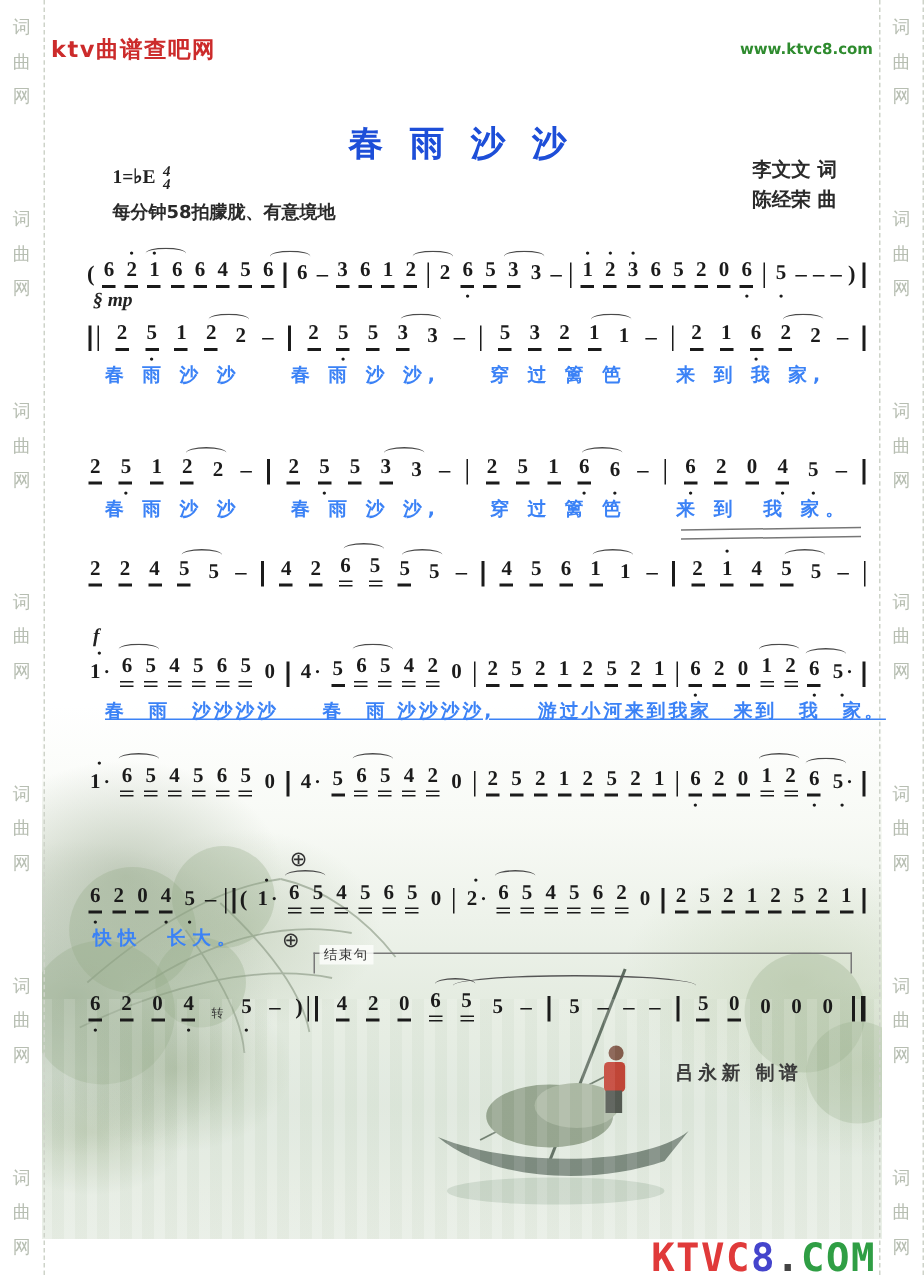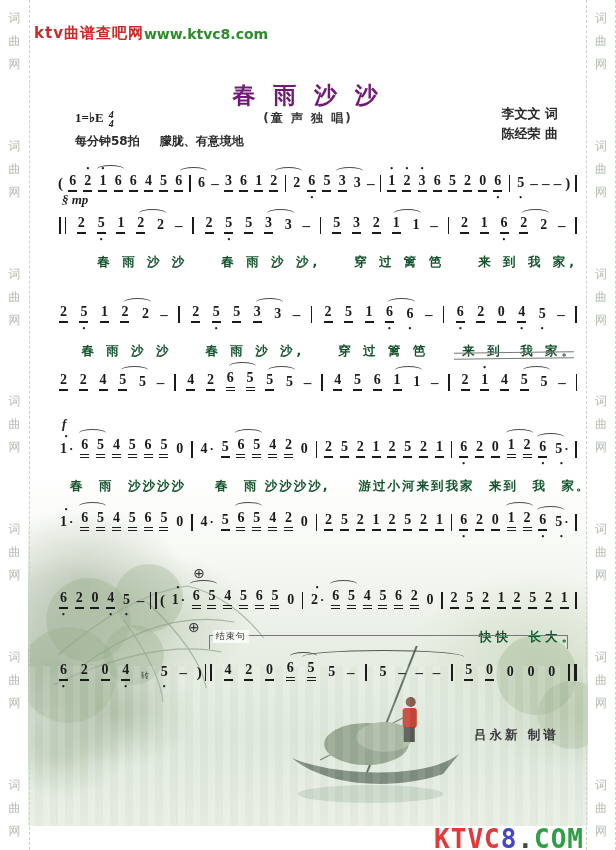--- a/index.html
+++ b/index.html
@@ -7,36 +7,36 @@
         font-family:"DejaVu Sans",sans-serif;}
   
   .margin-col{position:absolute;top:0;bottom:0;width:30px;display:flex;flex-direction:column;
               justify-content:space-between;align-items:center;padding:10px 0;box-sizing:border-box;
               color:#b7beb2;font-size:12px;z-index:5;}
   .margin-col.left{left:0;border-right:1px dashed #ced3c9;}
   .margin-col.right{right:0;border-left:1px dashed #ced3c9;border-right:1px dashed #ced3c9;}
   .mgroup{display:flex;flex-direction:column;align-items:center;gap:6px;}
   
   .sheet{position:absolute;left:30px;right:30px;top:0;bottom:0;}
-  .header{position:absolute;top:24px;left:4px;right:4px;display:flex;align-items:center;}
+  .header{position:absolute;top:24px;left:4px;right:4px;display:flex;justify-content:space-between;align-items:center;}
   .site{color:#cc2b2b;font-weight:700;font-size:15px;letter-spacing:1px;cursor:pointer;}
-  .url{color:#2e8b2e;font-weight:700;font-size:14px;cursor:pointer;}
+  .url{color:#2e8b2e;font-weight:700;font-size:10px;cursor:pointer;}
   .title{position:absolute;top:80px;left:0;right:0;text-align:center;
-         font:700 23px "Liberation Serif",serif;color:#701a75;letter-spacing:6px;}
+         font:700 23px "Liberation Serif",serif;color:#1d4ed8;letter-spacing:6px;}
   .subtitle{position:absolute;top:110px;left:0;right:0;text-align:center;
             font:700 12px "DejaVu Sans",sans-serif;color:#333;letter-spacing:2px;}
   .keysig{position:absolute;top:110px;left:45px;font:700 13px "Liberation Serif",serif;color:#222;}
   .meter{display:inline-flex;flex-direction:column;font-size:10px;line-height:9px;font-weight:700;
          vertical-align:middle;margin-left:5px;text-align:center;}
   .tempo{position:absolute;top:133px;left:45px;font:700 12px "DejaVu Sans",sans-serif;color:#2a2a2a;}
-  .tempo span + span{margin-left:20px;}
+  .tempo span + span{margin-left:0;}
   .credits{position:absolute;top:104px;right:28px;font:700 13px "DejaVu Sans",sans-serif;color:#2a2a2a;
            line-height:20px;text-align:left;}
-  .transcriber{position:absolute;top:727px;left:420px;font:700 12.5px "DejaVu Sans",sans-serif;
-               color:#3a3a3a;letter-spacing:3px;z-index:8;margin-left:24px;}
+  .transcriber{position:absolute;top:707px;left:420px;font:700 12.5px "DejaVu Sans",sans-serif;
+               color:#3a3a3a;letter-spacing:3px;z-index:8;}
   
   #score{position:absolute;left:28px;right:8px;top:0;height:760px;z-index:7;}
   .line{position:absolute;left:0;right:0;height:58px;}
   .line:nth-child(1){top:166px;}
   .line:nth-child(2){top:208px;}
   .line:nth-child(3){top:297px;}
   .line:nth-child(4){top:365px;}
   .line:nth-child(5){top:432px;}
   .line:nth-child(6){top:505px;}
   .line:nth-child(7){top:583px;}
@@ -49,23 +49,23 @@
   .hd{position:absolute;top:-7px;left:0;width:100%;text-align:center;font-size:8px;line-height:6px;color:#1b1b1b;}
   .ld{position:absolute;bottom:-9px;left:0;width:100%;text-align:center;font-size:8px;line-height:6px;color:#1b1b1b;}
   .ad{font-size:13px;margin-left:1px;}
   .tkarc{position:absolute;top:-8px;left:-16px;width:27px;height:7px;border-top:1.5px solid #4a4a4a;
          border-radius:55% 55% 0 0;}
   .sym{font:700 15px "Liberation Serif",serif;color:#1b1b1b;}
   .bar{display:inline-block;width:1.5px;height:17px;background:#1b1b1b;margin:0 1px;}
   .bar.thick{width:3.5px;}
   .dbar{display:inline-flex;gap:2px;align-items:flex-end;}
   .ssup{font-size:8px;vertical-align:8px;color:#333;padding:0;}
-  .lyr{margin-top:20px;font:700 12.5px "DejaVu Sans",sans-serif;color:#14532d;
-       letter-spacing:4px;white-space:pre;padding-left:12px;text-align:right;}
-  .line:nth-child(5) .lyr,.line:nth-child(6) .lyr{letter-spacing:2px;}
+  .lyr{margin-top:8px;font:700 12.5px "DejaVu Sans",sans-serif;color:#3b82f6;
+       letter-spacing:4px;white-space:pre;padding-left:12px;}
+  .line:nth-child(5) .lyr,.line:nth-child(6) .lyr{letter-spacing:2px;text-decoration:underline;}
   .line:nth-child(7) .lyr{padding-left:4px;font-family:Liberation Serif, serif;}
   .line:nth-child(8) .lyr{padding-left:158px;letter-spacing:3px;}
   .ds{font:italic 700 12.5px "Liberation Serif",serif;margin-right:8px;letter-spacing:0;}
   .mark{position:absolute;top:-16px;left:4px;font:italic 700 13px "Liberation Serif",serif;color:#222;}
   .coda{position:absolute;top:-18px;left:26%;font-size:14px;color:#333;}
   .line:nth-child(8) .coda{top:-36px;left:25%;}
   .ending{position:absolute;top:-20px;left:29%;right:10px;height:13px;
           border:1px solid #787878;border-bottom:none;}
   .elabel{position:absolute;left:3px;top:-6px;font-size:9px;color:#333;letter-spacing:1px;
           background:rgba(252,253,250,0.85);padding:0 3px;}
@@ -207,21 +207,20 @@
         </g>
       </svg>
     </div>
 
     <div class="header">
       <span class="site">ktv曲谱查吧网</span>
       <span class="url">www.ktvc8.com</span>
     </div>
 
     <div class="title">春 雨 沙 沙</div>
-    <div class="subtitle">(童 声 独 唱)</div>
 
     <div class="keysig">
       <span>1=♭E</span><span class="meter">
           <i>4</i>
           <i>4</i>
         </span>
     </div>
     <div class="tempo">
       <span>每分钟58拍</span><span>朦胧、有意境地</span>
     </div>

